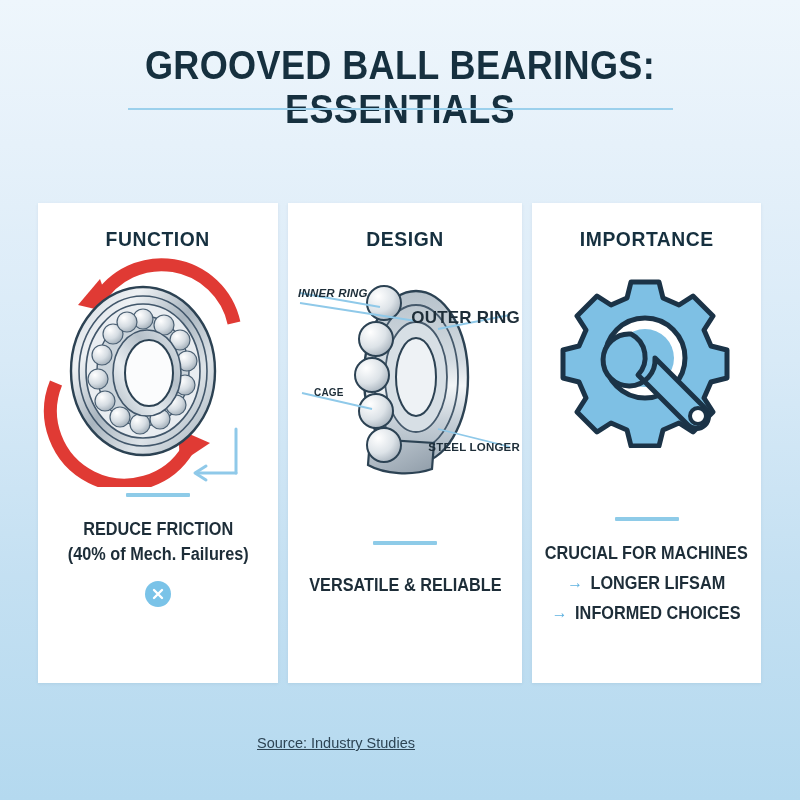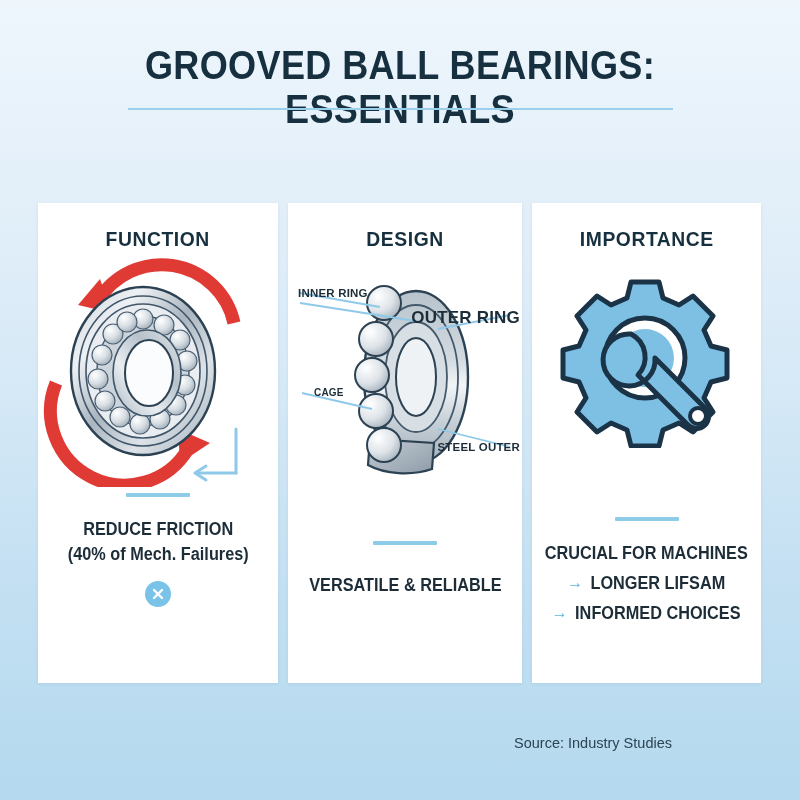--- a/index.html
+++ b/index.html
@@ -132,24 +132,25 @@
     justify-content: center;
     gap: 8px;
   }
   .arrow-glyph { color: #5fb2e0; font-size: 17px; font-weight: bold; }
 
   
   .footer {
     position: absolute;
     left: 0; top: 735px;
     width: 672px;
-    text-align: right;
+    text-align: center;
     font-family: "Liberation Sans Narrow", "Liberation Sans", sans-serif;
     font-size: 14.5px;
     color: #2d4454;
+    text-decoration: underline;
   }
 </style>
 </head>
 <body>
 
 <div class="poster">
 
   <div class="header">
     <h1 class="title">
       <span>GROOVED BALL BEARINGS:</span><br>
@@ -293,24 +294,24 @@
 
           <g stroke="#8fc9e9" stroke-width="1.8" fill="none">
             <path d="M12 42 L92 56"></path>
             <path d="M12 52 L128 70"></path>
             <path d="M222 64 L150 78"></path>
             <path d="M14 142 L84 158"></path>
             <path d="M222 196 L150 178"></path>
           </g>
         </svg>
 
-        <div style="position:absolute; left:10px; top:36px; font-family:'Liberation Sans Narrow','Liberation Sans',sans-serif; font-weight:bold; font-size:11.5px; color:#1d2d38; letter-spacing:0.2px;">INNER RING</div>
+        <div style="position:absolute; left:10px; top:36px; font-family:'Liberation Sans Narrow','Liberation Sans',sans-serif; font-weight:bold; font-size:11.5px; color:#1d2d38; letter-spacing:0.2px;font-style:italic;">INNER RING</div>
         <div style="position:absolute; right:2px; top:57px; font-family:'Liberation Sans Narrow','Liberation Sans',sans-serif; font-weight:bold; font-size:17px; color:#1d2d38; letter-spacing:0.2px;">OUTER RING</div>
         <div style="position:absolute; left:26px; top:136px; font-family:'Liberation Sans Narrow','Liberation Sans',sans-serif; font-weight:bold; font-size:10px; color:#1d2d38; letter-spacing:0.2px;">CAGE</div>
-        <div style="position:absolute; right:2px; top:190px; font-family:'Liberation Sans Narrow','Liberation Sans',sans-serif; font-weight:bold; font-size:11.5px; color:#1d2d38; letter-spacing:0.2px;">STEEL OUTER</div>
+        <div style="position:absolute; right:2px; top:190px; font-family:'Liberation Sans Narrow','Liberation Sans',sans-serif; font-weight:bold; font-size:11.5px; color:#1d2d38; letter-spacing:0.2px;">STEEL LONGER</div>
       </div>
 
       <div class="divider c2-divider"></div>
 
       <div class="caption c2-caption">
         <div>VERSATILE &amp; RELIABLE</div>
       </div>
     </div>
 
     <div class="card">

